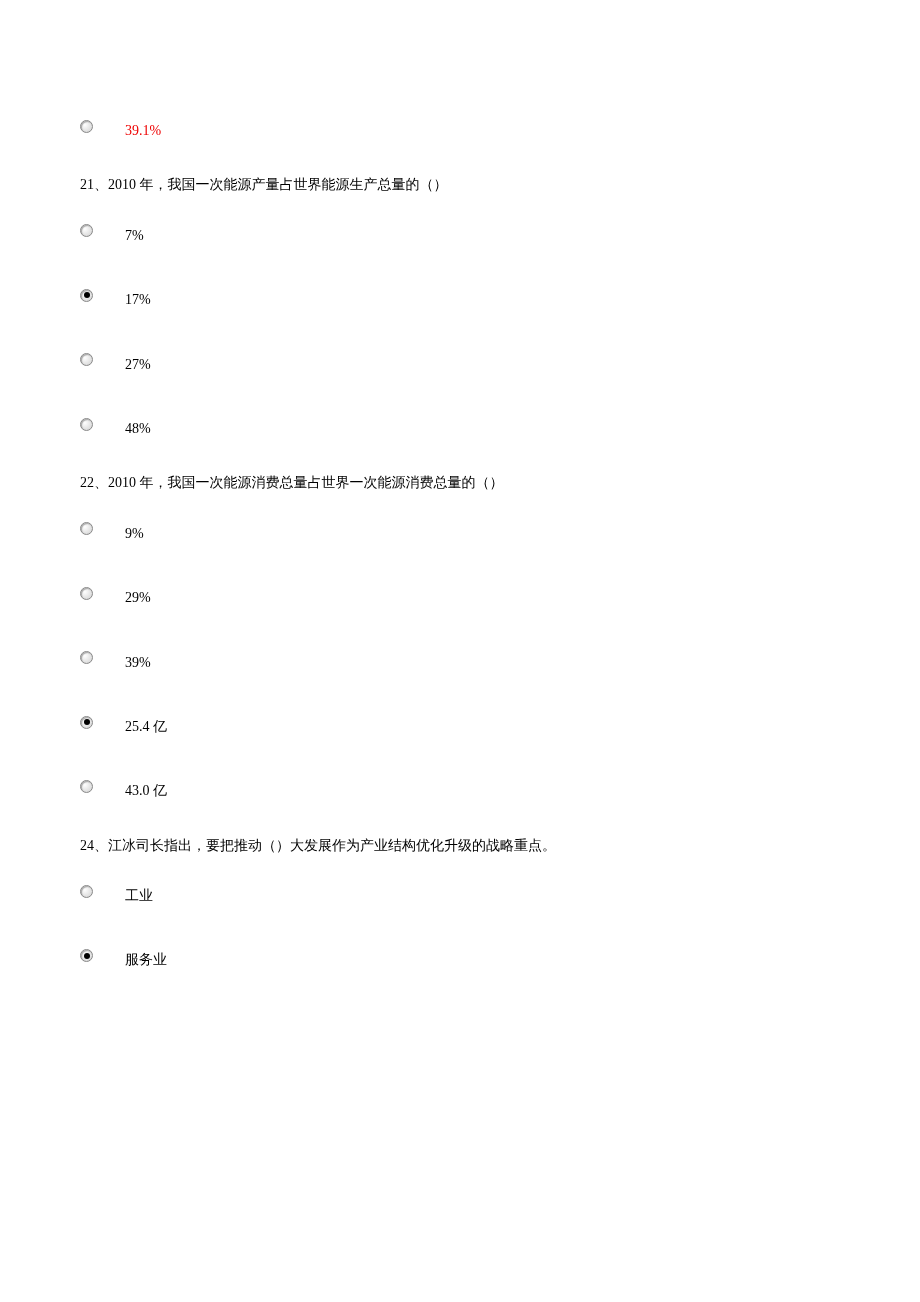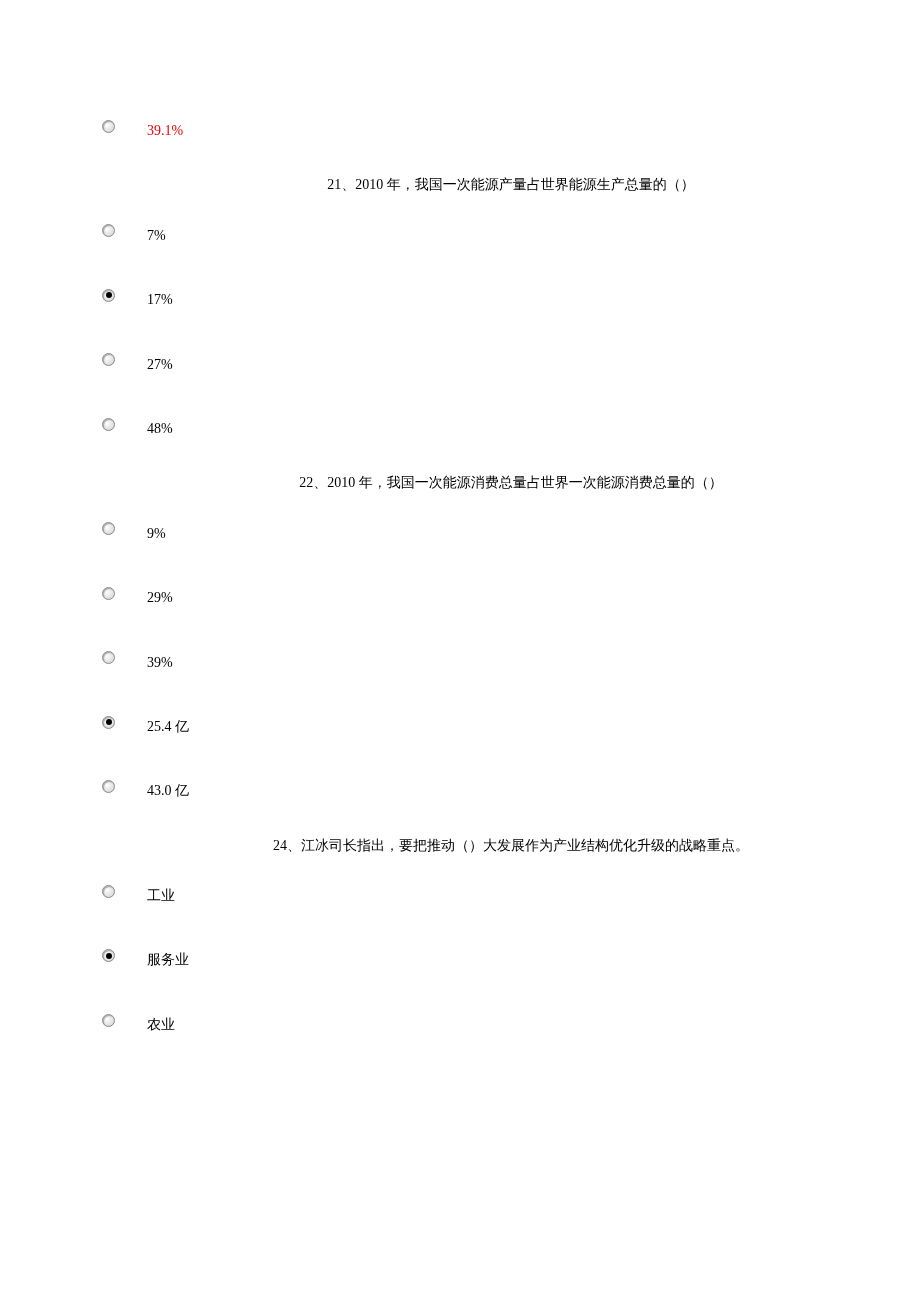--- a/index.html
+++ b/index.html
@@ -9,21 +9,21 @@
     }
     body {
       font-family: SimSun, "宋体", serif;
       font-size: 14px;
       color: #000;
       background: #fff;
       padding: 110px 0 0 0;
       width: 920px;
     }
     .content {
-      margin-left: 102px;
+      margin-left: 80px;
       line-height: 1.6;
     }
     .option-row {
       display: flex;
       align-items: center;
       margin-bottom: 32px;
     }
     .radio-wrapper {
       width: 45px;
       display: flex;
@@ -58,21 +58,20 @@
       background: #000;
     }
     .option-text {
       margin-top: 10px;
     }
     .option-text.highlight {
       color: #e00;
     }
     .question-text {
       margin: 12px 0 18px 0;
-      text-align: center;
     }
   </style>
 </head>
 <body>
 
 <div class="content">
 
   <div class="option-row">
     <span class="radio-wrapper">
       <span class="radio-icon radio-unchecked"></span>
@@ -146,23 +145,17 @@
       </span>
     <span class="option-text">工业</span>
   </div>
   <div class="option-row">
     <span class="radio-wrapper">
         <span class="radio-icon radio-checked"></span>
       </span>
     <span class="option-text">服务业</span>
   </div>
   <div class="option-row">
-    <span class="radio-wrapper">
-        <span class="radio-icon radio-unchecked"></span>
-      </span>
-    <span class="option-text">农业</span>
-  </div>
-  <div class="option-row">
     
     
   </div>
 
 </div>
 
 </body></html>

